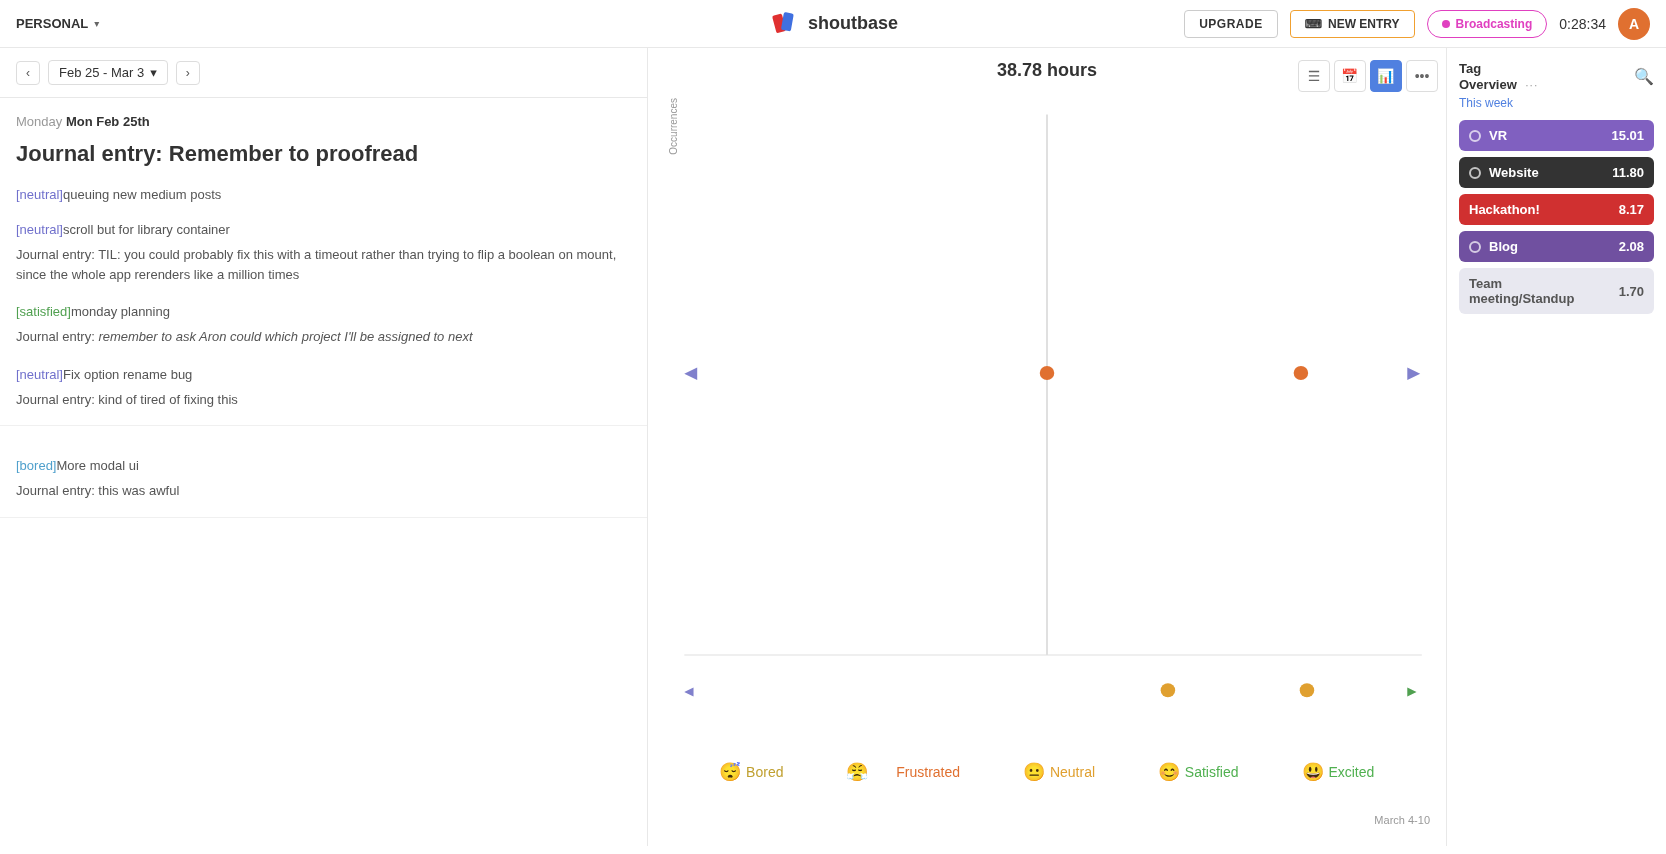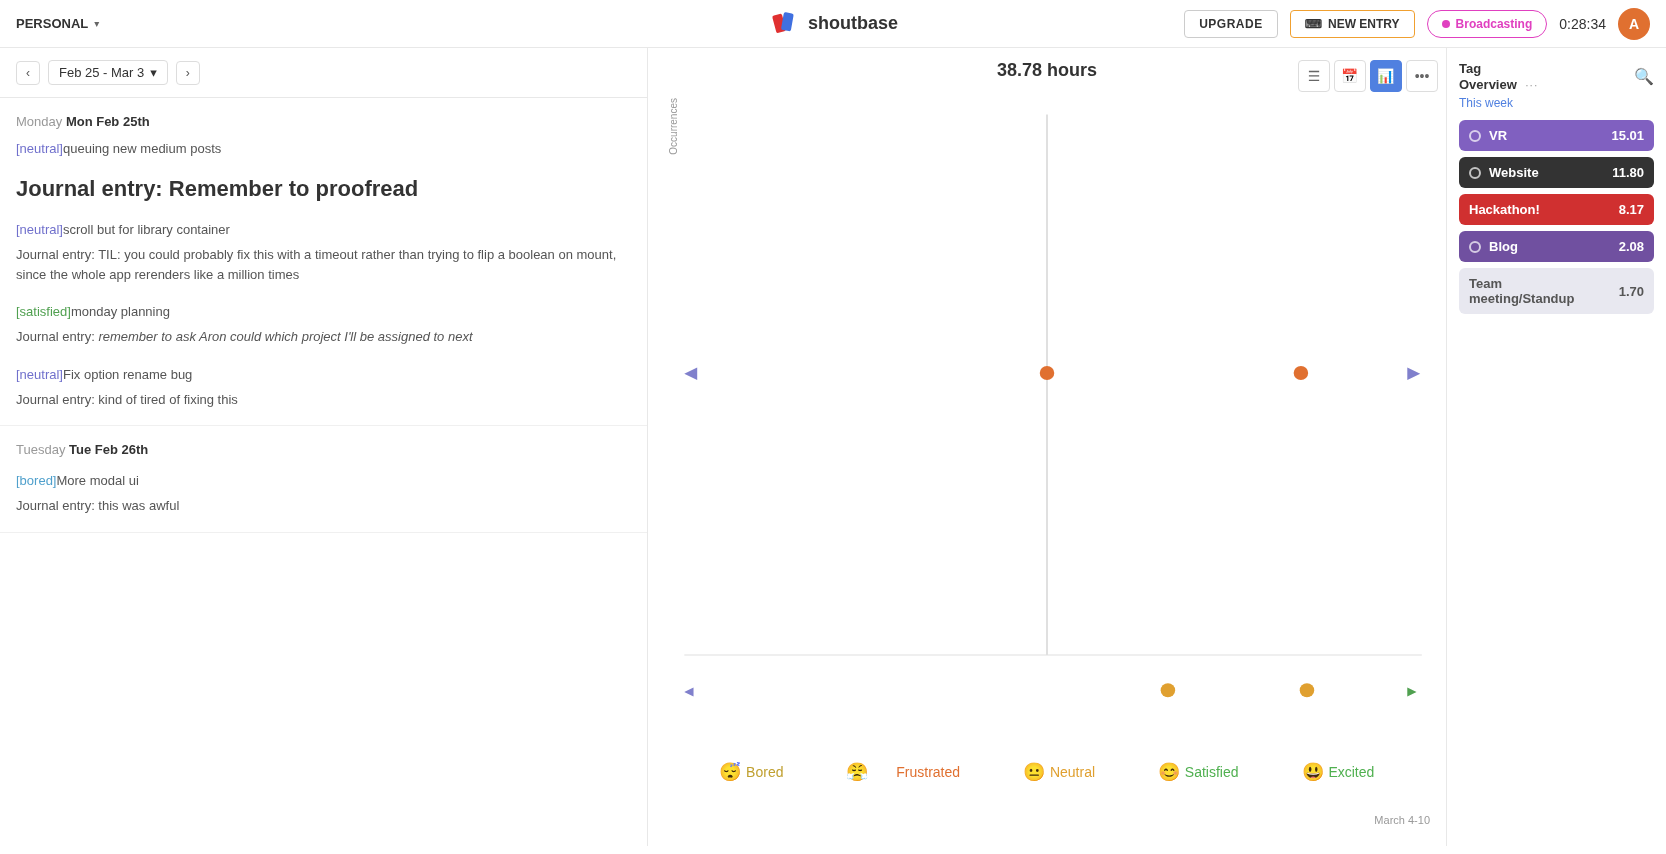--- a/index.html
+++ b/index.html
@@ -176,56 +176,52 @@
       <button class="nav-arrow">›</button>
     </div>
 
     <div class="day-section">
       <div class="day-header">
         <span>Monday </span>
         <strong>Mon Feb 25th</strong>
       </div>
 
       <div class="entry-item">
+        <div class="entry-title">Journal entry: Remember to proofread</div>
+      </div>
+
+      <div class="entry-item">
         <div class="entry-line">
           <a class="tag-link">[neutral]</a><span>queuing new medium posts</span>
         </div>
       </div>
 
       <div class="entry-item">
-        <div class="entry-title">Journal entry: Remember to proofread</div>
+        <div class="entry-line">
+          <a class="tag-link">[neutral]</a><span>scroll but for library container</span>
+        </div>
+        <div class="entry-journal">Journal entry: TIL: you could probably fix this with a timeout rather than trying to flip a boolean on mount, since the whole app rerenders like a million times</div>
       </div>
 
       <div class="entry-item">
         <div class="entry-line">
-          <a class="tag-link">[neutral]</a><span>scroll but for library container</span>
-        </div>
-        <div class="entry-journal">Journal entry: TIL: you could probably fix this with a timeout rather than trying to flip a boolean on mount, since the whole app rerenders like a million times</div>
-      </div>
-
-      <div class="entry-item">
-        <div class="entry-line">
           <a class="tag-link satisfied">[satisfied]</a><span>monday planning</span>
         </div>
         <div class="entry-journal">Journal entry: <em>remember to ask Aron could which project I'll be assigned to next</em></div>
       </div>
 
       <div class="entry-item entry-item-last">
         <div class="entry-line">
           <a class="tag-link">[neutral]</a><span>Fix option rename bug</span>
         </div>
         <div class="entry-journal">Journal entry: kind of tired of fixing this</div>
       </div>
     </div>
 
     <div class="day-section">
-      <div class="day-header">
-        <span>Tuesday </span>
-        <strong>Tue Feb 26th</strong>
-      </div>
 
       <div class="entry-item entry-item-last">
         <div class="entry-line">
           <a class="tag-link bored">[bored]</a><span>More modal ui</span>
         </div>
         <div class="entry-journal">Journal entry: this was awful</div>
       </div>
     </div>
 
   </div>

